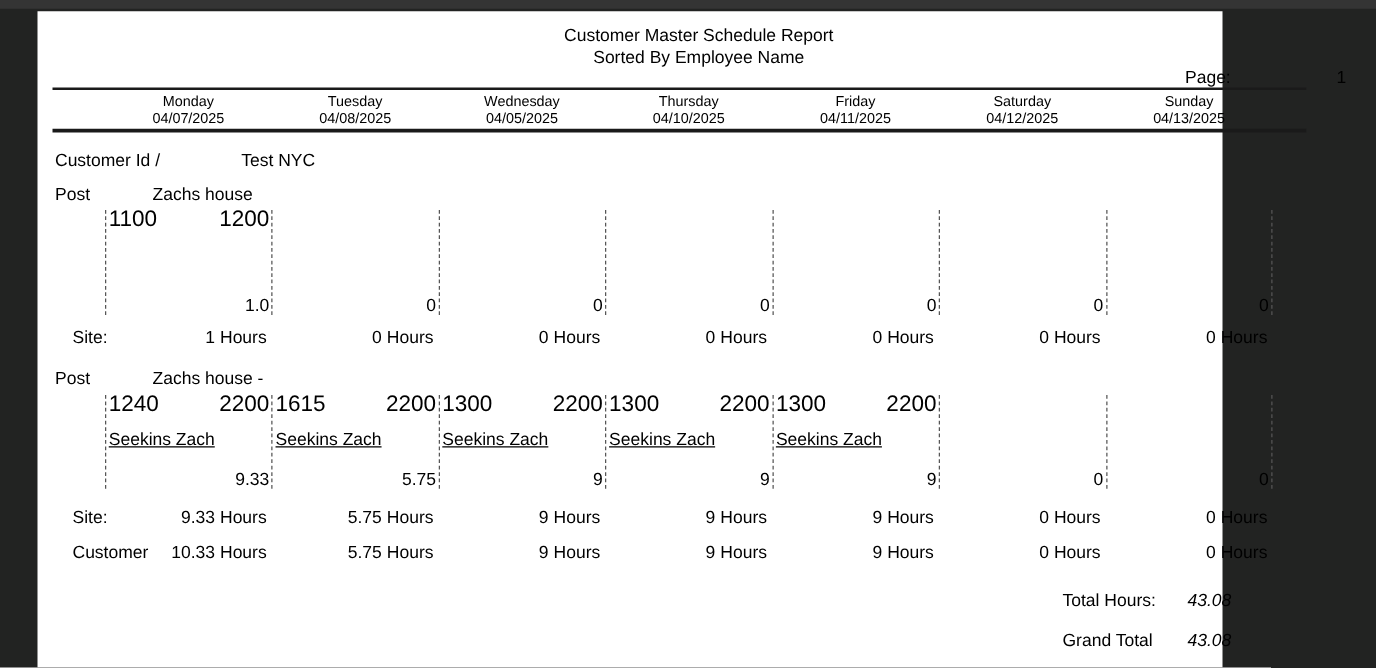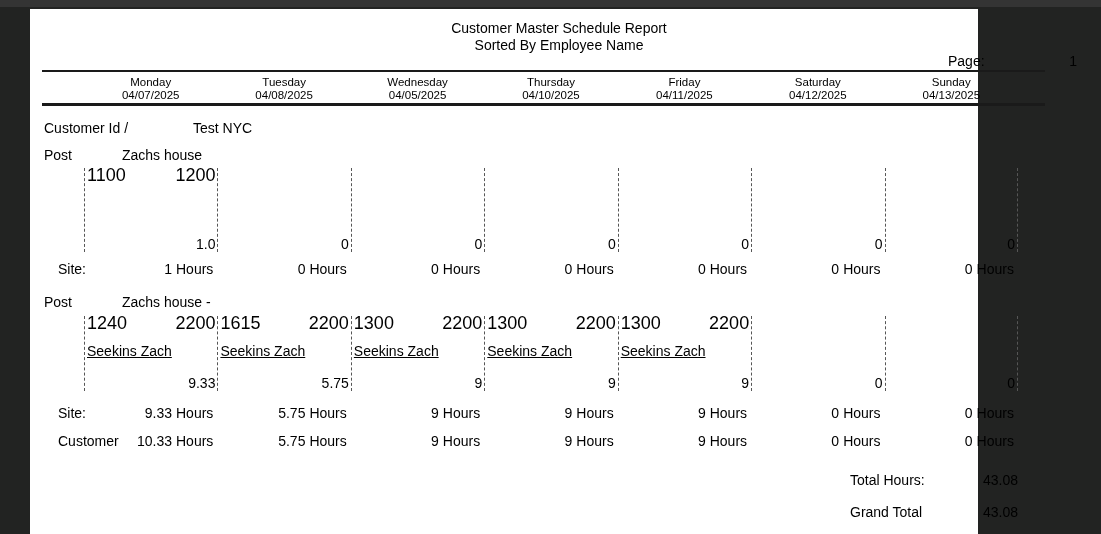--- a/index.html
+++ b/index.html
@@ -40,21 +40,21 @@
   .block2{top:307px;height:75px;}
   .hrow{position:absolute;left:0;width:1058px;height:17px;font-size:14px;padding-left:48px;}
   .rlabel{position:absolute;left:28px;top:0;white-space:nowrap;}
   .hgrid{top:0;}
   .hcell{display:flex;align-items:flex-start;}
   .hnum{display:inline-block;width:88px;text-align:right;}
   .hword{margin-left:4px;}
   .hword:empty{display:none;}
   .totrow{position:absolute;left:0;width:1058px;height:17px;font-size:14px;}
   .totrow .tlabel{position:absolute;left:820px;white-space:nowrap;}
-  .totrow .tval{position:absolute;left:920px;width:68px;text-align:right;}
+  .totrow .tval{position:absolute;left:920px;width:68px;font-style:italic;}
 </style>
 </head>
 <body>
 
 <div class="topbar"></div>
 
 <div class="page">
 
   <div class="hdr">
     <div>Customer Master Schedule Report</div>

